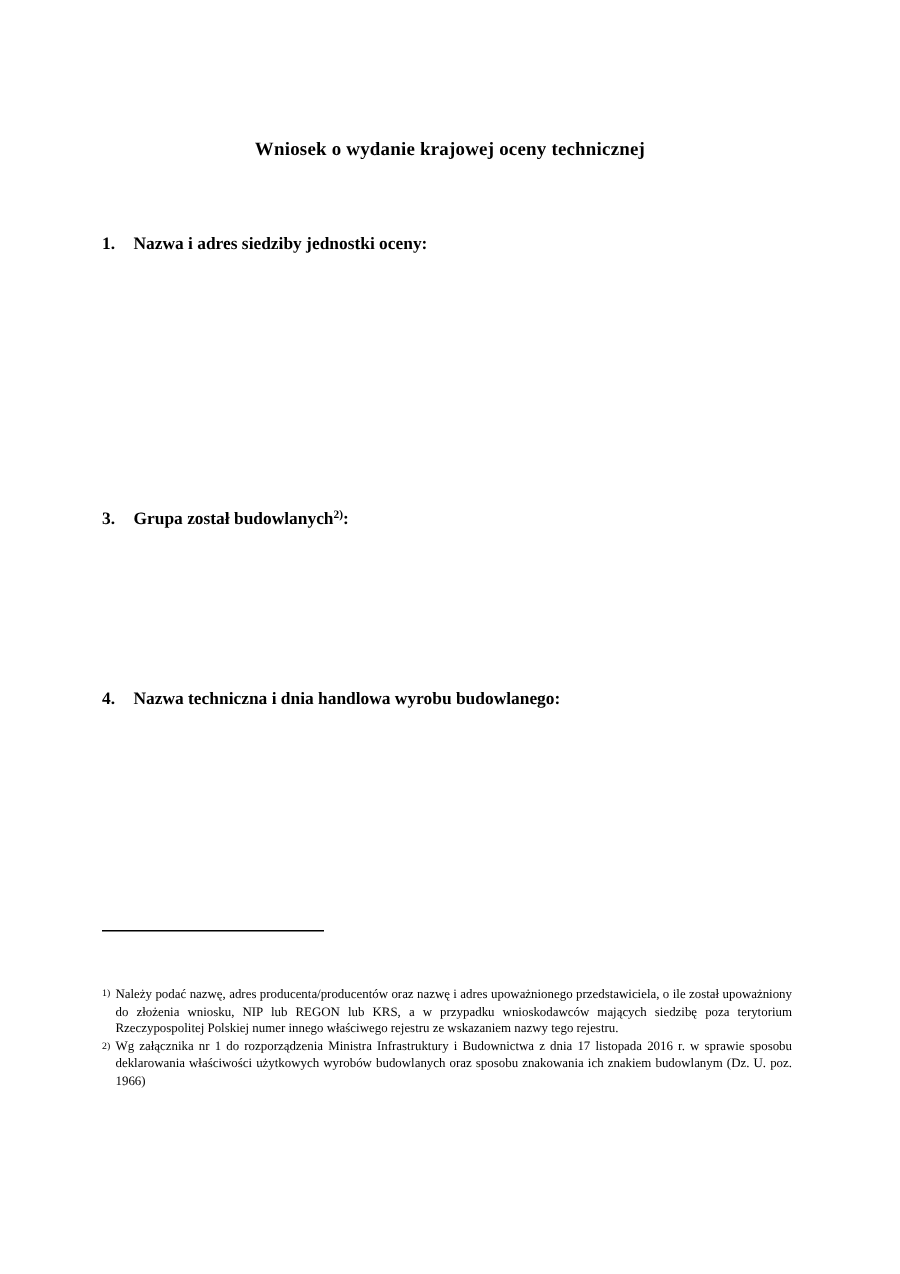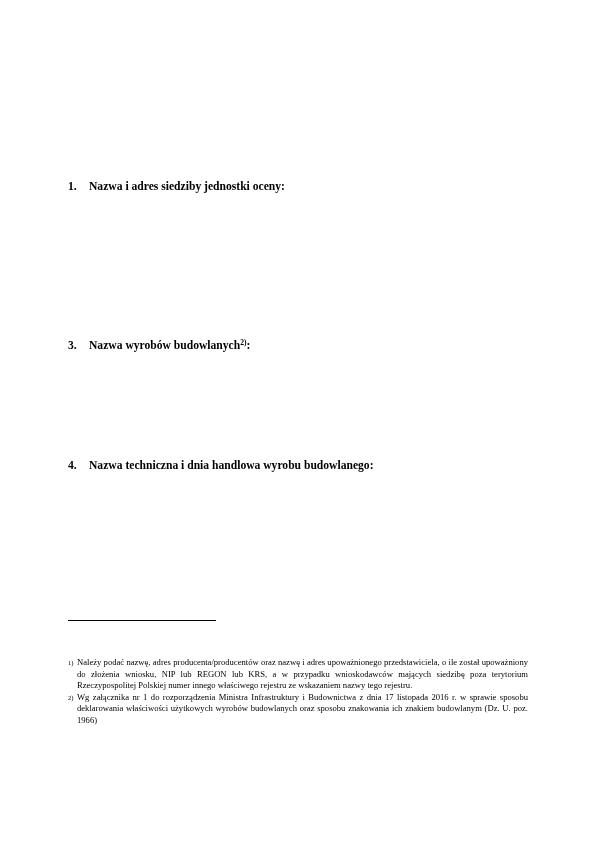--- a/index.html
+++ b/index.html
@@ -50,21 +50,21 @@
   .section-item sup {
     font-size: 7.6px;
     font-weight: bold;
     vertical-align: 4px;
     line-height: 0;
   }
   .section-item .colon {
     display: inline;
   }
 
-  .pos-1 { top: 180px; }
+  .pos-1 { top: 156px; }
   .pos-2 { top: 219px; }
   .pos-3 { top: 339px; }
   .pos-4 { top: 459px; }
 
   
   .footnote-rule {
     position: absolute;
     left: 68px;
     top: 620px;
     width: 148px;
@@ -101,28 +101,29 @@
   }
   .footnote-last .fn-text {
     text-align: justify;
   }
 </style>
 </head>
 <body>
 
 <div class="page">
 
+  <div class="doc-title">Wniosek o wydanie krajowej oceny technicznej</div>
 
   <div class="section-item pos-1">
     <span class="num">1.</span><span class="label">Nazwa i adres siedziby jednostki oceny</span><span class="colon">:</span>
   </div>
 
 
   <div class="section-item pos-3">
-    <span class="num">3.</span><span class="label">Nazwa wyrobów budowlanych</span><sup>2)</sup><span class="colon">:</span>
+    <span class="num">3.</span><span class="label">Grupa został budowlanych</span><sup>2)</sup><span class="colon">:</span>
   </div>
 
   <div class="section-item pos-4">
     <span class="num">4.</span><span class="label">Nazwa techniczna i dnia handlowa wyrobu budowlanego</span><span class="colon">:</span>
   </div>
 
   <div class="footnote-rule"></div>
 
   <div class="footnotes">
     <div class="footnote">

